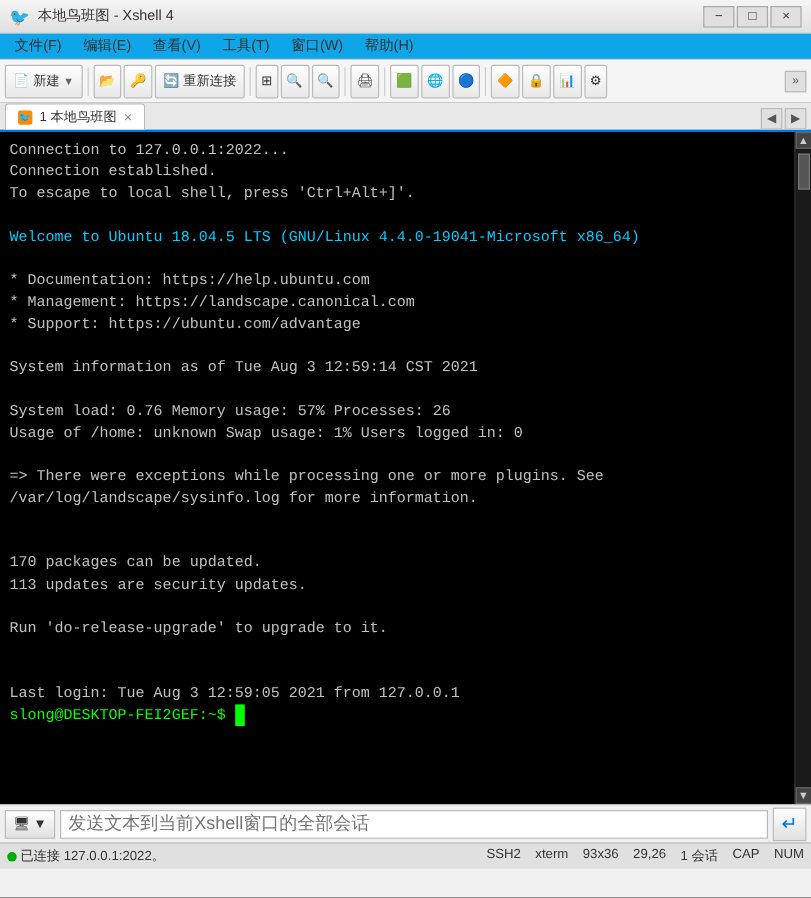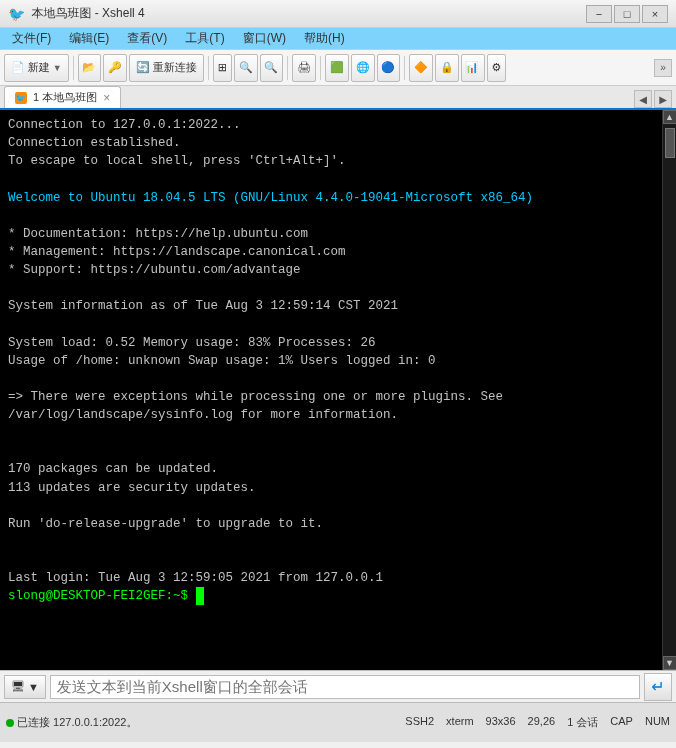--- a/index.html
+++ b/index.html
@@ -36,21 +36,21 @@
       font-size: 11px;
       cursor: pointer;
       display: flex;
       align-items: center;
       justify-content: center;
       color: #333;
     }
 
     
     .menu-bar {
-      background: #7dd3fc;
+      background: #0ea5e9;
       height: 22px;
       display: flex;
       align-items: center;
       padding: 0 4px;
       border-bottom: 1px solid #ccc;
       gap: 2px;
     }
     .menu-item {
       padding: 2px 8px;
       font-size: 12px;
@@ -233,21 +233,21 @@
       cursor: pointer;
       display: flex;
       align-items: center;
       justify-content: center;
       font-size: 16px;
       color: #0078d7;
     }
 
     
     .status-bar {
-      height: 40px;
+      height: 22px;
       background: #e0e0e0;
       border-top: 1px solid #bbb;
       display: flex;
       align-items: center;
       padding: 0 6px;
       font-size: 11px;
       color: #333;
       gap: 8px;
     }
     .status-item {
@@ -372,21 +372,21 @@
     <div>To escape to local shell, press 'Ctrl+Alt+]'.</div>
     <div>&nbsp;</div>
     <div><span class="cyan">Welcome to Ubuntu 18.04.5 LTS (GNU/Linux 4.4.0-19041-Microsoft x86_64)</span></div>
     <div>&nbsp;</div>
     <div> * Documentation:  https://help.ubuntu.com</div>
     <div> * Management:     https://landscape.canonical.com</div>
     <div> * Support:        https://ubuntu.com/advantage</div>
     <div>&nbsp;</div>
     <div>  System information as of Tue Aug  3 12:59:14 CST 2021</div>
     <div>&nbsp;</div>
-    <div>  System load:    0.52      Memory usage: 83%   Processes:        26</div>
+    <div>  System load:    0.76      Memory usage: 57%   Processes:        26</div>
     <div>  Usage of /home: unknown   Swap usage:   1%    Users logged in:  0</div>
     <div>&nbsp;</div>
     <div>  =&gt; There were exceptions while processing one or more plugins. See</div>
     <div>     /var/log/landscape/sysinfo.log for more information.</div>
     <div>&nbsp;</div>
     <div>&nbsp;</div>
     <div>170 packages can be updated.</div>
     <div>113 updates are security updates.</div>
     <div>&nbsp;</div>
     <div>Run 'do-release-upgrade' to upgrade to it.</div>

